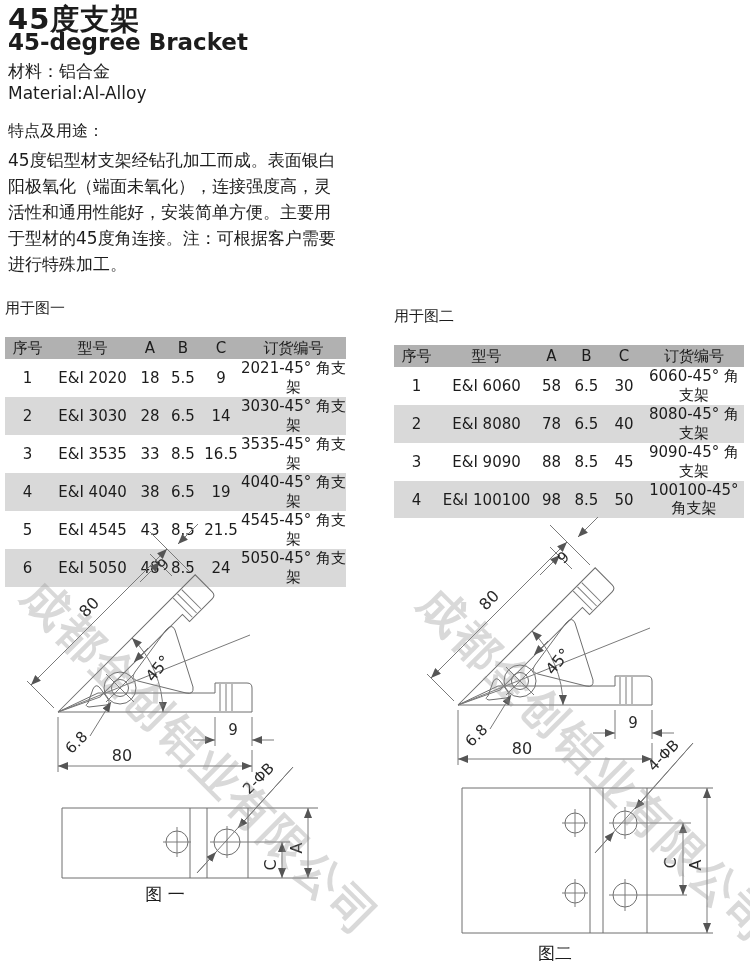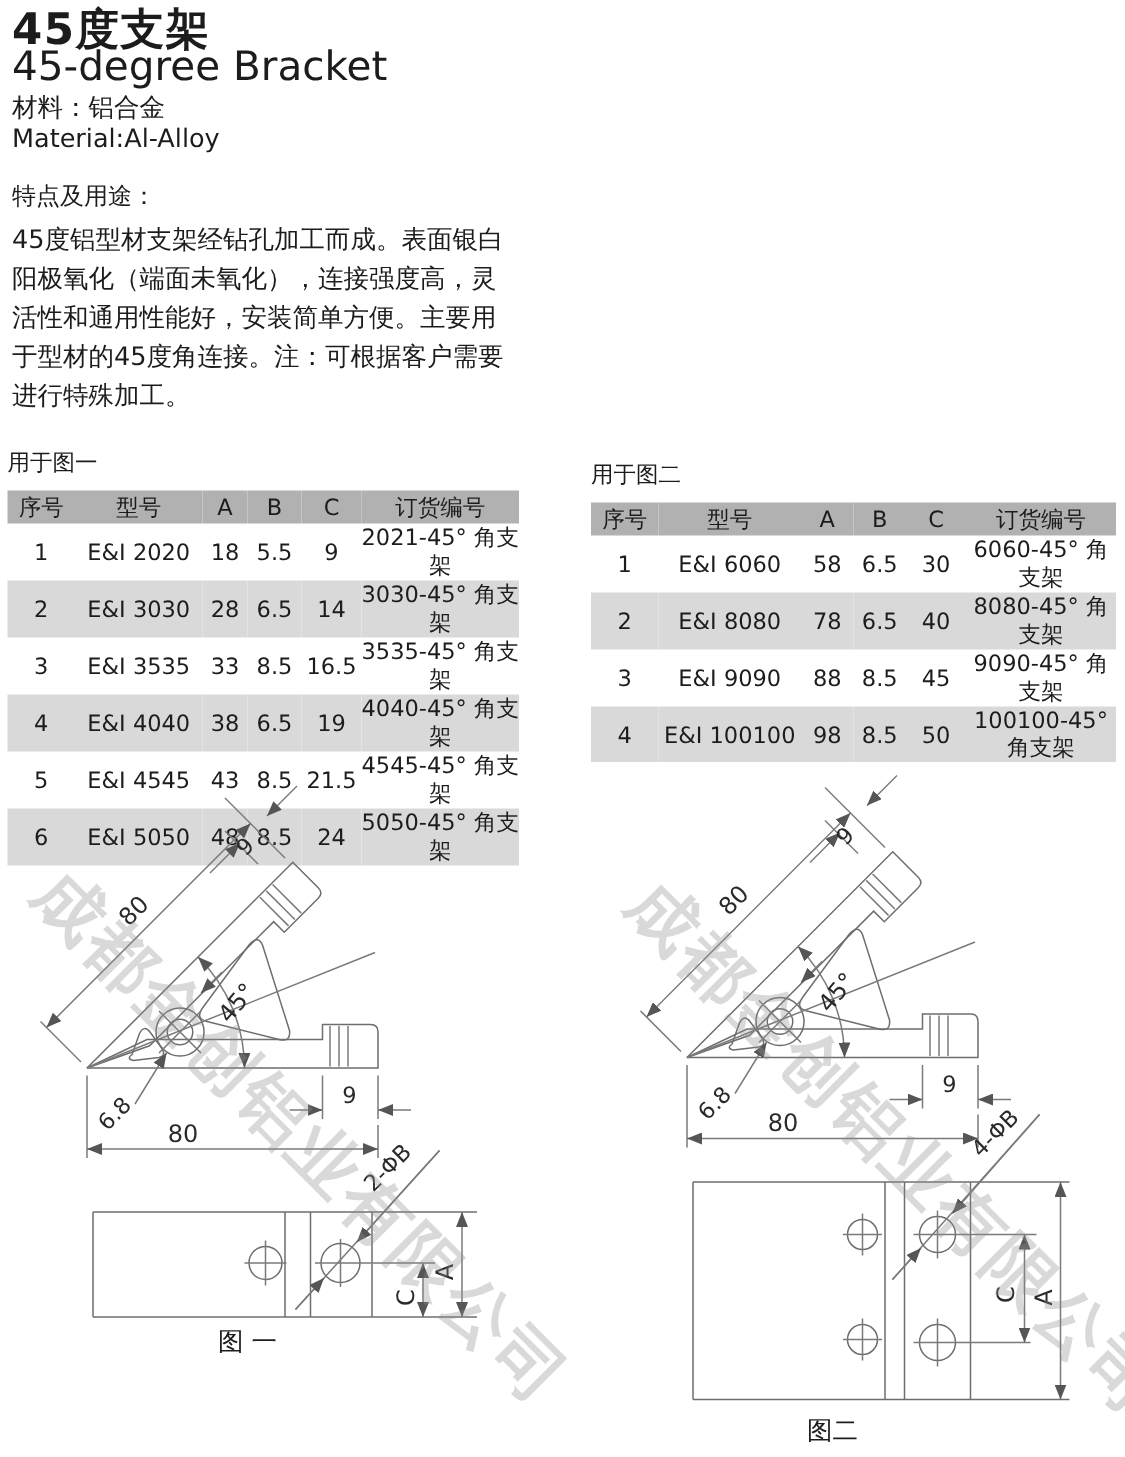--- a/index.html
+++ b/index.html
@@ -4,29 +4,29 @@
 <style>
   html,body { margin:0; padding:0; background:#ffffff; }
   .page {
     position:relative; width:750px; height:971px; background:#ffffff;
     font-family:"DejaVu Sans","Liberation Sans",sans-serif; color:#1c1c1c;
     overflow:hidden;
     border-radius:23px;
   }
   .abs { position:absolute; }
   .title-zh { left:8px; top:0px; font-size:29px; font-weight:bold; letter-spacing:1px; }
-  .title-en { left:8px; top:29px; font-size:27px; font-weight:400; }
+  .title-en { left:8px; top:29px; font-size:23px; font-weight:700; }
   .mat-zh   { left:8px; top:60px; font-size:17px; }
   .mat-en   { left:8px; top:83px; font-size:17px;text-align:center; }
   .feat-head{ left:8px; top:121px; font-size:16px; }
   .feat-body{ left:8px; top:147px; width:336px; font-size:17px; line-height:26px; }
   .tbl-cap1 { left:5px;  top:299px; font-size:15px; }
   .tbl-cap2 { left:394px; top:307px; font-size:15px; }
 
-  table.spec { position:absolute; border-collapse:collapse; font-size:15px; text-align:center; table-layout:fixed; }
+  table.spec { position:absolute; border-collapse:collapse; font-size:15px; text-align:center; table-layout:fixed;margin-top:10px; }
   #t1 { left:5px;   top:327px; width:341px; }
   #t2 { left:394px; top:335px; width:350px; }
   table.spec th { background:#b1b1b1; font-weight:normal; height:22px; padding:0; }
   table.spec td { height:24px; padding:0; }
   table.spec tbody tr:nth-child(even) { background:#d9d9d9; }
   #t1 .c0{width:45px} #t1 .c1{width:85px} #t1 .c2{width:30px} #t1 .c3{width:36px} #t1 .c4{width:40px} #t1 .c5{width:105px}
   #t2 .c0{width:45px} #t2 .c1{width:95px} #t2 .c2{width:35px} #t2 .c3{width:35px} #t2 .c4{width:40px} #t2 .c5{width:100px}
 
   svg.fig { position:absolute; }
   #fig1 { left:0px;   top:520px; }

